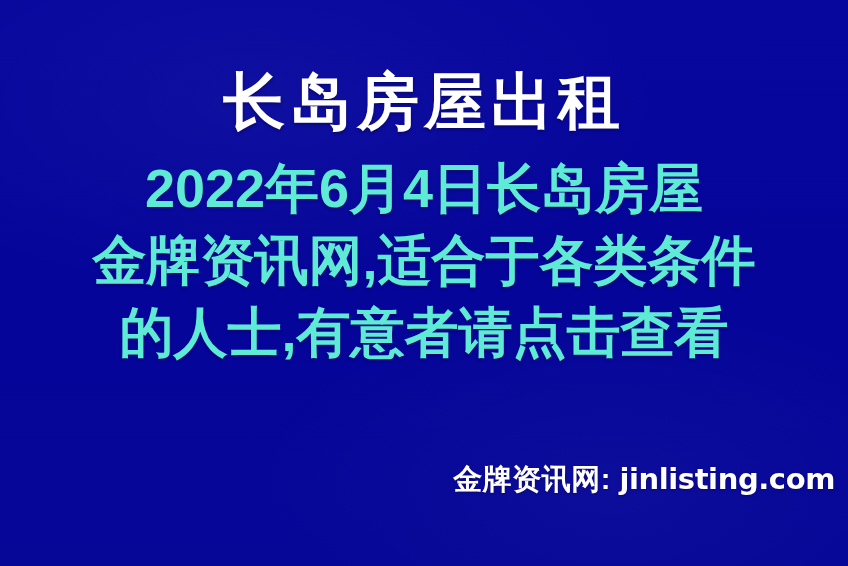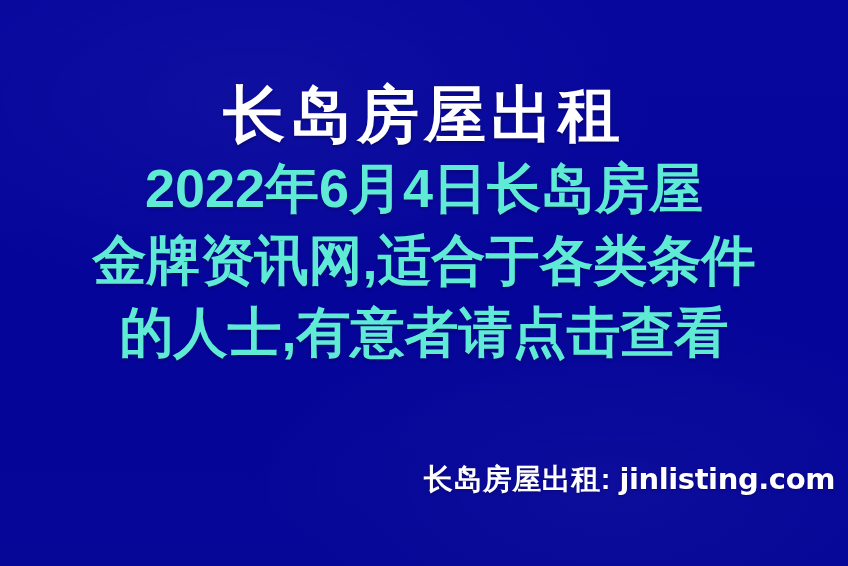--- a/index.html
+++ b/index.html
@@ -33,21 +33,21 @@
   #poster .layer {
     position: absolute;
     inset: 0;
   }
 
   
   .poster-title {
     position: absolute;
     left: 0;
     right: 0;
-    top: 40px;
+    top: 27px;
     text-align: center;
     color: #ffffff;
     font-size: 62px;
     line-height: 1.08;
     font-weight: 700;
     letter-spacing: 5px;
     white-space: nowrap;
     text-shadow: 0 2px 3px rgba(0,0,0,0.30);
   }
 
@@ -104,18 +104,18 @@
 
     <h1 class="poster-title">长岛房屋出租</h1>
 
     <div class="poster-body">
       <span class="body-line">2022年6月4日长岛房屋</span>
       <span class="body-line">金牌资讯网,适合于各类条件</span>
       <span class="body-line">的人士,有意者请点击查看</span>
     </div>
 
     <div class="poster-footer">
-      <span class="site-label">长岛房屋出租:</span>
+      <span class="site-label">金牌资讯网:</span>
       <span class="site-domain">jinlisting.com</span>
     </div>
 
   </div>
 </div>
 
 </body></html>

